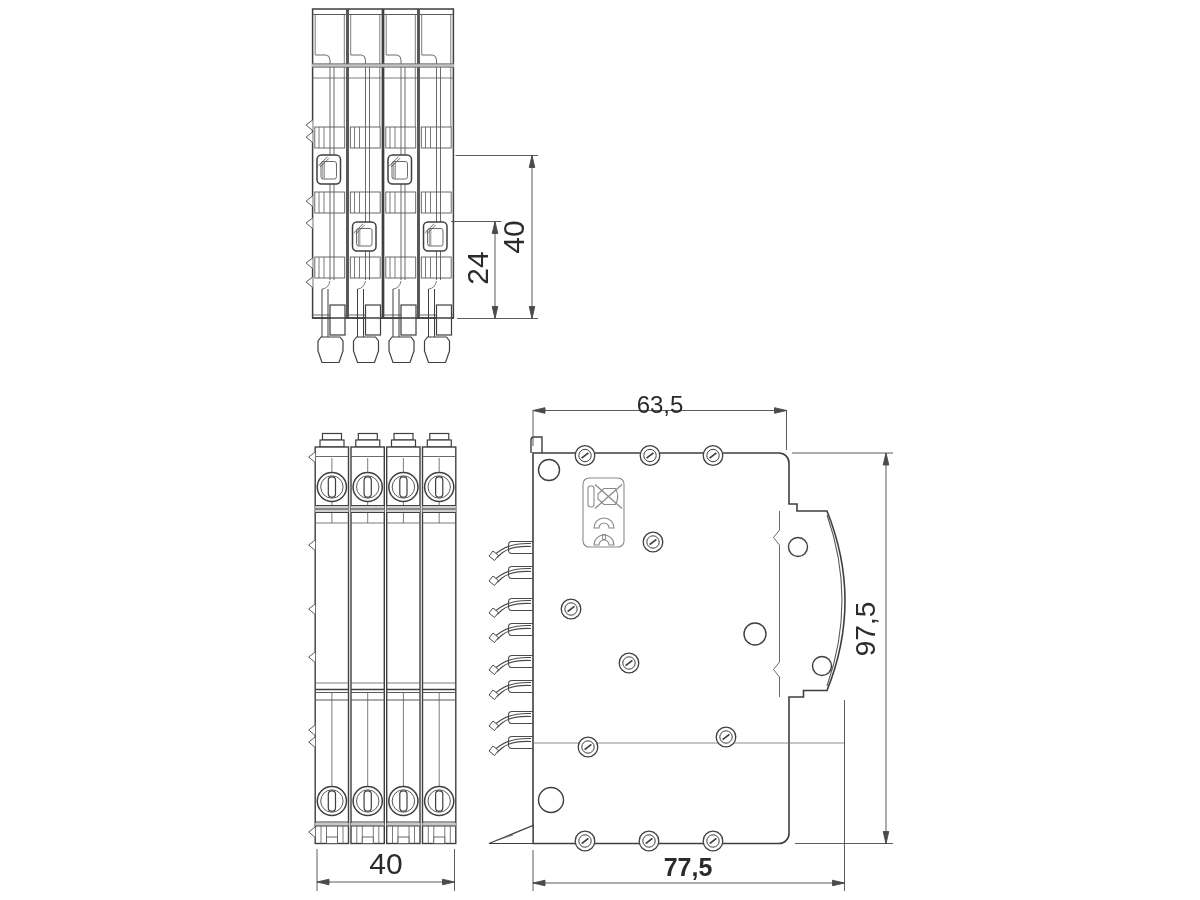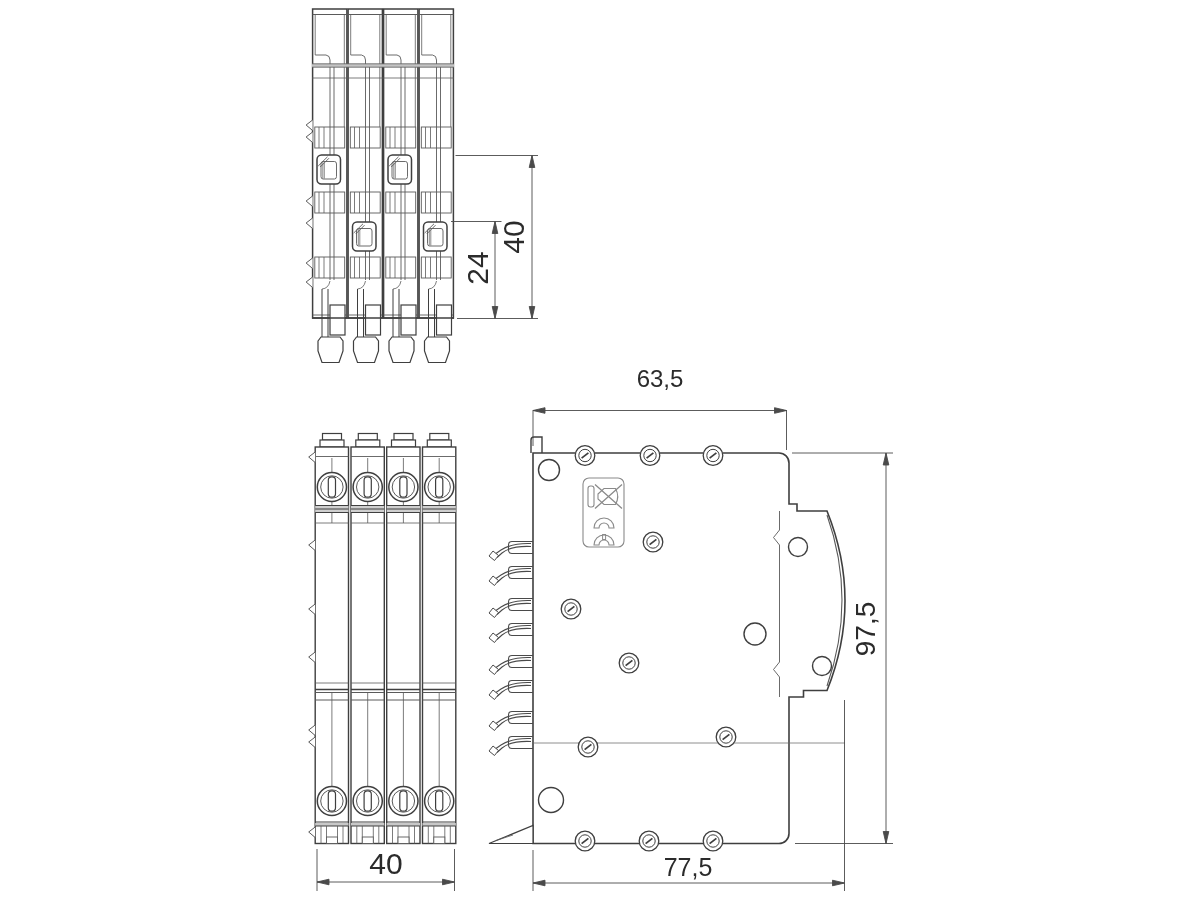--- a/index.html
+++ b/index.html
@@ -2,21 +2,21 @@
 <html><head>
 <meta charset="utf-8">
 <style>
   html,body{margin:0;padding:0;background:#ffffff;}
   #canvas{position:relative;width:1200px;height:900px;background:#ffffff;overflow:hidden;
           font-family:"Liberation Sans",sans-serif;}
   #canvas svg{position:absolute;left:0;top:0;}
   .dim-label{position:absolute;color:#2b2b2b;white-space:nowrap;
              transform:translate(-50%,-50%);letter-spacing:0px;}
   .dim-label.rot{transform:translate(-50%,-50%) rotate(-90deg);}
-  .fs30{font-size:30px;} .fs28{font-size:28px;} .fs25{font-size:25px;} .fs24{font-size:24px;}
+  .fs30{font-size:30px;} .fs28{font-size:28px;} .fs25{font-size:25px;font-weight:bold;} .fs24{font-size:24px;}
 </style>
 </head>
 <body>
 
 <div id="canvas">
 
 <svg width="1200" height="900" viewBox="0 0 1200 900">
   <defs>
 
     <g id="scr">
@@ -231,17 +231,17 @@
     <path d="M533,850 V891 M844.5,700 V891"></path>
     <path d="M533,883 H844.5"></path>
     <use href="#arL" x="533" y="883"></use>
         <use href="#arR" x="844.5" y="883"></use>
   </g>
 </svg>
 
 <div class="dim-label rot fs30" style="left:514px;top:237px;">40</div>
 <div class="dim-label rot fs30" style="left:478px;top:268px;">24</div>
 <div class="dim-label fs30" style="left:386px;top:864px;">40</div>
-<div class="dim-label fs24" style="left:660px;top:379px;">63,5</div>
+<div class="dim-label fs24" style="left:660px;top:405px;">63,5</div>
 <div class="dim-label fs25" style="left:688px;top:867px;">77,5</div>
 <div class="dim-label rot fs28" style="left:866px;top:629px;">97,5</div>
 
 </div>
 
 </body></html>

